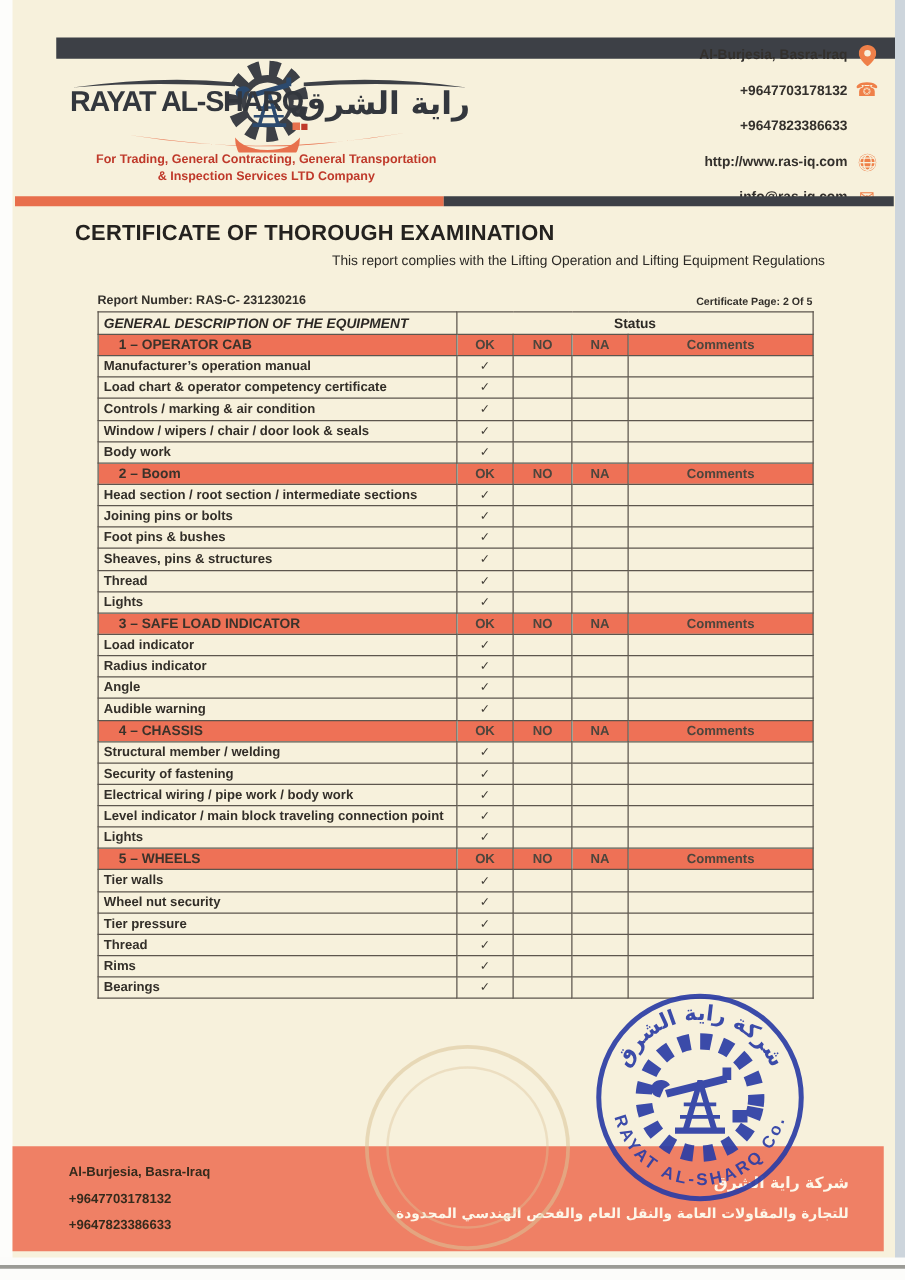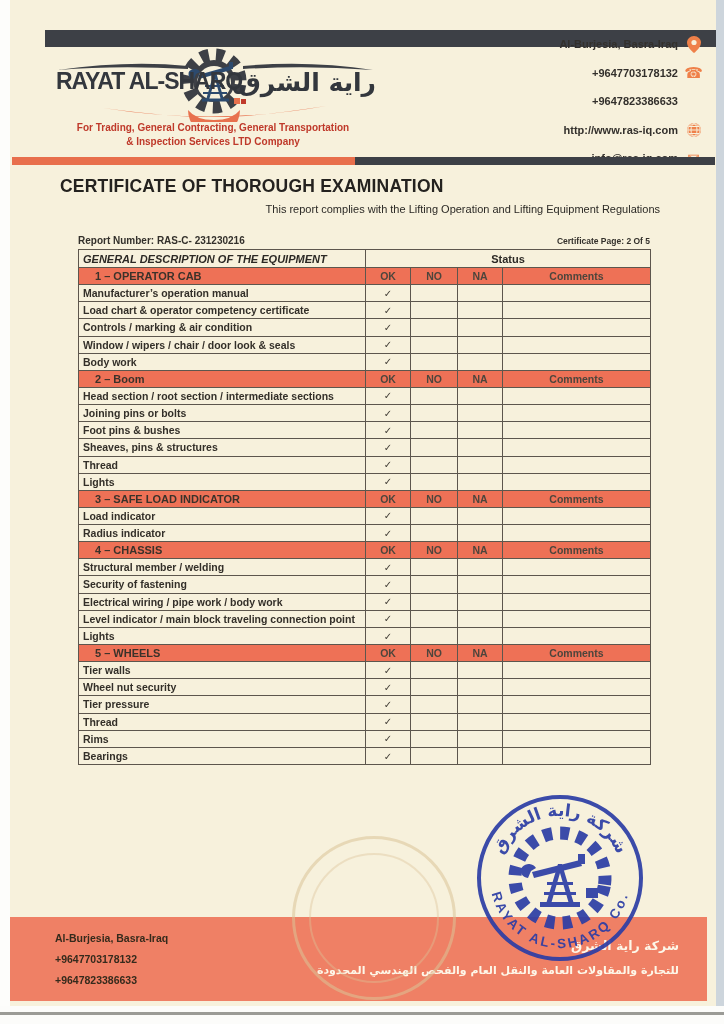--- a/index.html
+++ b/index.html
@@ -289,20 +289,34 @@
           <td class="cell-mark"></td>
           <td class="cell-mark"></td>
         </tr>
         <tr class="item-row">
           <td class="item-label">Radius indicator</td>
           <td class="cell-mark">✓</td>
           <td class="cell-mark"></td>
           <td class="cell-mark"></td>
           <td class="cell-mark"></td>
         </tr>
+        <tr class="item-row">
+          <td class="item-label">Angle</td>
+          <td class="cell-mark">✓</td>
+          <td class="cell-mark"></td>
+          <td class="cell-mark"></td>
+          <td class="cell-mark"></td>
+        </tr>
+        <tr class="item-row">
+          <td class="item-label">Audible warning</td>
+          <td class="cell-mark">✓</td>
+          <td class="cell-mark"></td>
+          <td class="cell-mark"></td>
+          <td class="cell-mark"></td>
+        </tr>
         <tr class="section-row">
           <td class="sec-title">4 – CHASSIS</td>
           <td class="sec-col">OK</td>
           <td class="sec-col">NO</td>
           <td class="sec-col">NA</td>
           <td class="sec-col">Comments</td>
         </tr>
         <tr class="item-row">
           <td class="item-label">Structural member / welding</td>
           <td class="cell-mark">✓</td>

